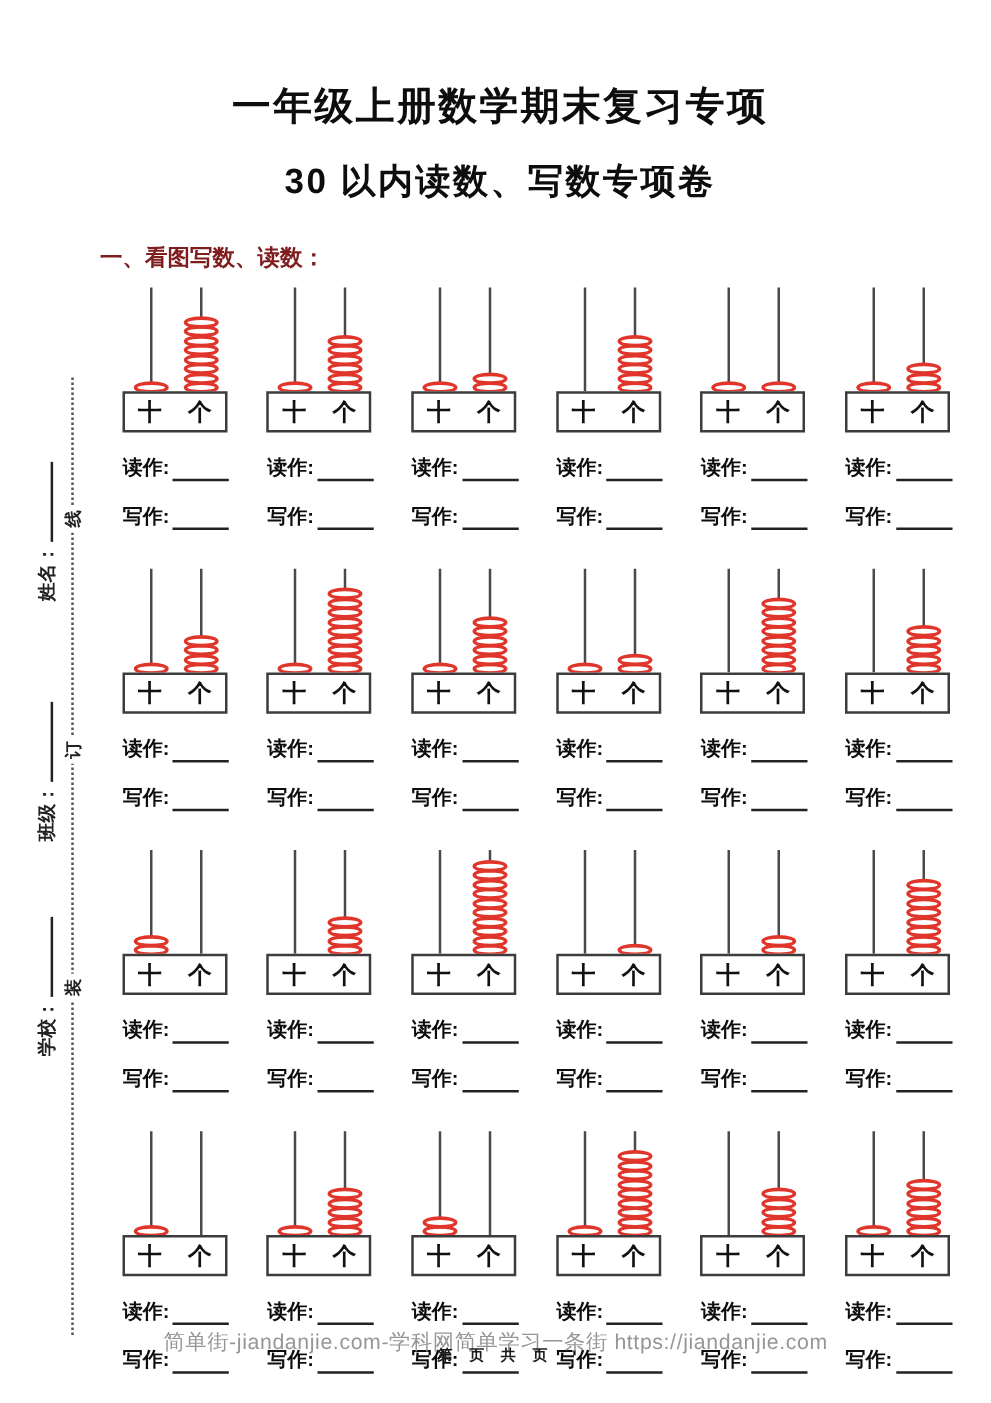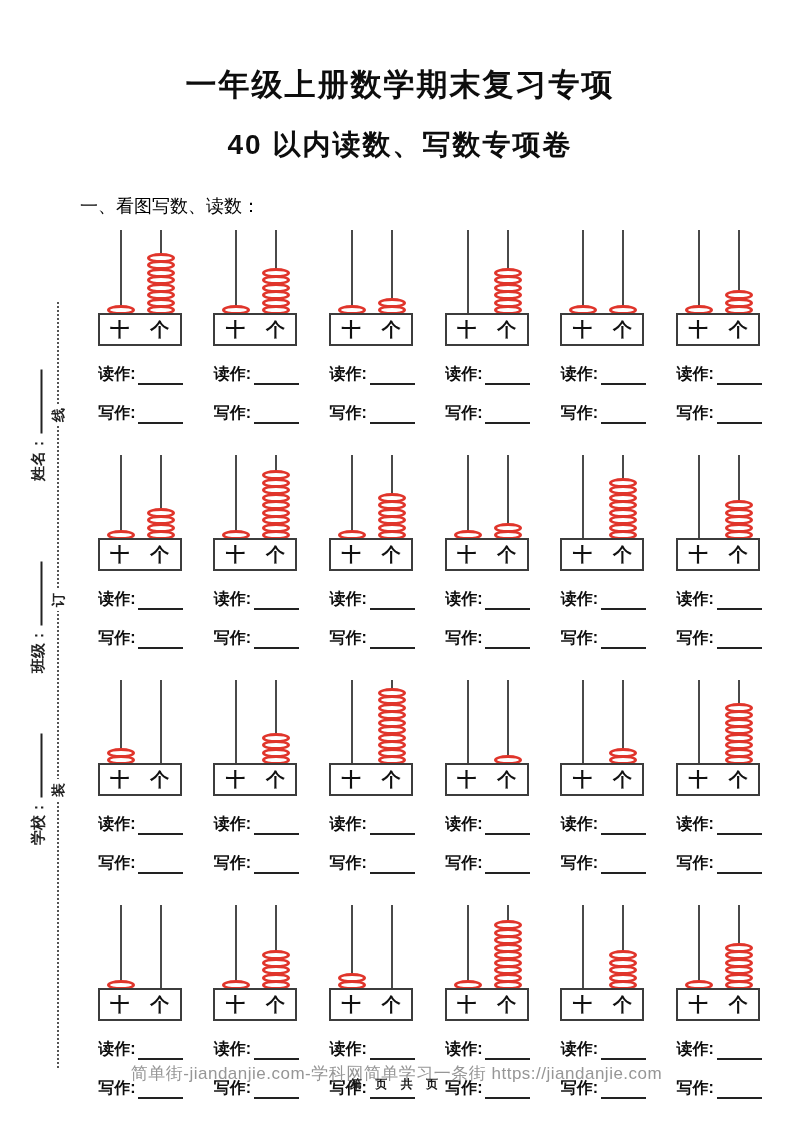--- a/index.html
+++ b/index.html
@@ -5,21 +5,21 @@
   html,body{margin:0;padding:0;}
   body{
     width:793px;height:1122px;position:relative;background:#ffffff;
     font-family:"Liberation Sans","DejaVu Sans",sans-serif;color:#111;overflow:hidden;
   }
   
   .title{position:absolute;top:64px;left:70px;width:660px;text-align:center;
     font-size:31px;font-weight:800;letter-spacing:2px;color:#0d0d0d;}
   .subtitle{position:absolute;top:126px;left:70px;width:660px;text-align:center;
     font-size:28px;font-weight:800;letter-spacing:2px;color:#0d0d0d;}
-  .section{position:absolute;top:194px;left:80px;font-size:18px;font-weight:400;color:#000000;}
+  .section{position:absolute;top:194px;left:80px;font-size:18px;font-weight:700;color:#7f1d1d;}
 
   
   .margin-group{position:absolute;width:170px;text-align:center;white-space:nowrap;
     transform:rotate(-90deg);font-size:15px;font-weight:700;color:#222;}
   .m-line{display:inline-block;width:64px;height:11px;border-bottom:2px solid #222;margin-left:2px;}
   .bind-line{position:absolute;left:57px;top:302px;height:766px;width:0;border-left:2px dotted #555;}
   .bind-char{position:absolute;left:47px;width:22px;text-align:center;transform:rotate(-90deg);
     font-size:14px;font-weight:700;background:#fff;color:#222;line-height:18px;}
 
   
@@ -42,21 +42,21 @@
   
   .watermark{position:absolute;top:1062px;left:0;width:793px;text-align:center;
     font-size:17px;color:#969696;letter-spacing:0.5px;}
   .pagenum{position:absolute;top:1076px;left:0;width:793px;text-align:center;
     font-size:12px;font-weight:700;color:#1a1a1a;letter-spacing:5px;}
 </style>
 </head>
 <body>
 
 <div class="title">一年级上册数学期末复习专项</div>
-<div class="subtitle">40 以内读数、写数专项卷</div>
+<div class="subtitle">30 以内读数、写数专项卷</div>
 <div class="section">一、看图写数、读数：</div>
 
 <div class="margin-group" style="left:-47px;top:416px;">
   <span>姓名：</span><span class="m-line"></span>
 </div>
 <div class="margin-group" style="left:-47px;top:608px;">
   <span>班级：</span><span class="m-line"></span>
 </div>
 <div class="margin-group" style="left:-47px;top:780px;">
   <span>学校：</span><span class="m-line"></span>

